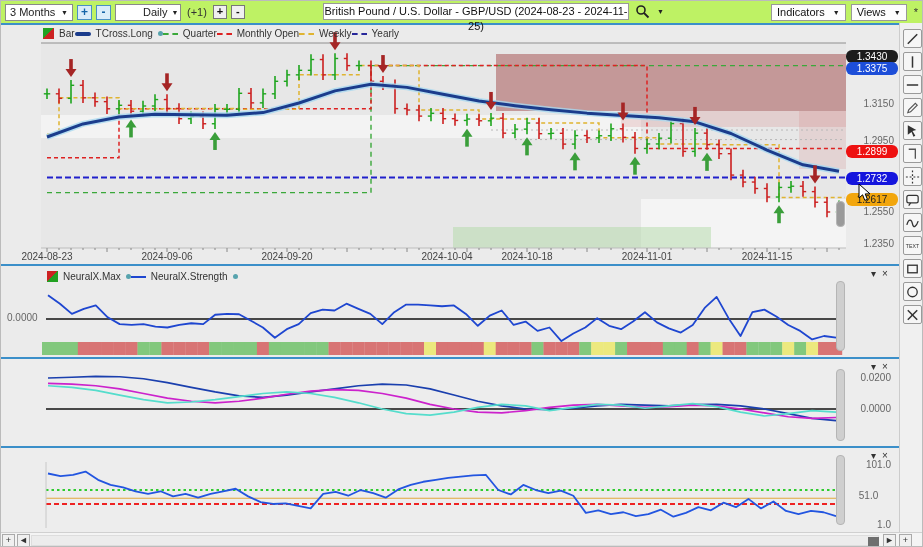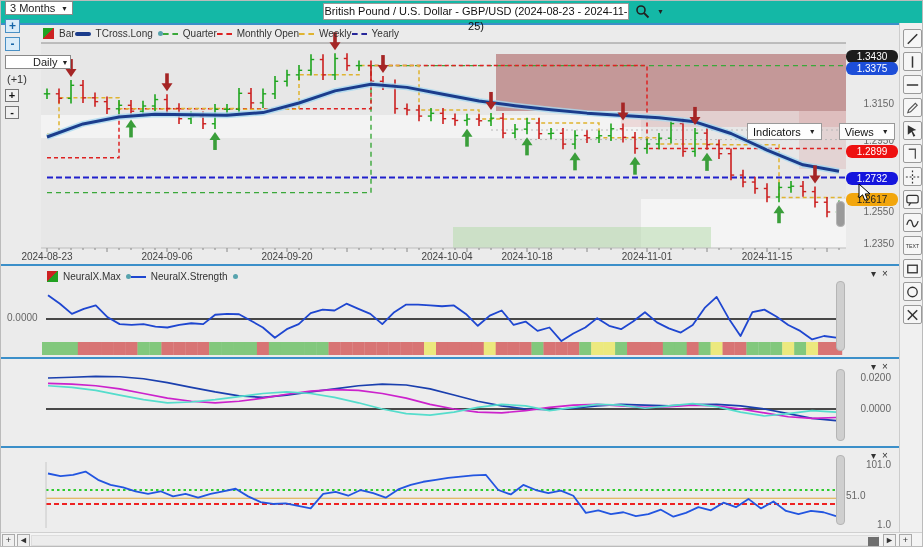--- a/index.html
+++ b/index.html
@@ -4,34 +4,34 @@
 <style>
   * { margin:0; padding:0; box-sizing:border-box; }
   html,body { background:#d8d8d8; }
   #app {
     position:relative; width:923px; height:547px; overflow:hidden;
     background:#ededed; font-family:"Liberation Sans", sans-serif; color:#222;
     border:1px solid #bbb;
   }
   
   .toolbar { position:absolute; left:0; top:0; width:923px; height:22px;
-    background:#14b8a6; display:flex; align-items:flex-start; gap:4px; padding:0 4px; z-index:5;flex-direction:column;}
+    background:#bef264; display:flex; align-items:center; gap:4px; padding:0 4px; z-index:5;}
   .select { display:flex; justify-content:space-between; align-items:center;
     height:17px; background:#fff; border:1px solid #8a8a8a; font-size:11px; padding:0 4px; cursor:default;}
   .sel-range { width:68px; } .sel-period { width:66px;padding-left:27px; }
   .caret { font-size:7px; color:#222; margin-left:4px;}
   .btn-blue { width:15px; height:15px; background:#d9ecf9; border:1px solid #4a90c4;
     color:#1565a8; font-weight:bold; font-size:12px; line-height:12px; text-align:center; }
   .btn-gray { width:14px; height:14px; background:#f0f0f0; border:1px solid #777;
     color:#111; font-size:11px; line-height:11px; text-align:center; font-weight:bold;}
   .offset { font-size:11px; color:#333; margin:0 2px; }
   .title-box { position:absolute; left:322px; top:2px; width:306px; height:17px;
     background:#fff; border:1px solid #999; font-size:11px; text-align:center; line-height:15px; color:#111;}
   .search-wrap { position:absolute; left:634px; top:3px; display:flex; align-items:center; gap:3px;}
-  .tb-right { margin-left:auto; display:flex; align-items:center; gap:17px; }
+  .tb-right { margin-left:auto; display:flex; align-items:center; gap:5px; }
   .tb-btn { height:17px; background:#fdfdfd; border:1px solid #999; font-size:11px;
     display:flex; align-items:center; gap:4px; padding:0 5px; color:#111;}
   .star { font-size:11px; color:#333; margin:0 2px;}
   
   .sep { position:absolute; left:0; width:923px; height:2px; background:#3b8fc9; z-index:4;}
   
   .panel { position:absolute; left:0; width:898px; background:#ebebeb; }
   .legend { position:absolute; display:flex; align-items:center; 
     font-size:10px; color:#333; z-index:3; }
   .lg-item { display:flex; align-items:center; gap:5px; }
@@ -677,15 +677,15 @@
     <div class="x-label" style="left: 46px; top: 250px; position: absolute;">2024-08-23</div>
     <div class="x-label" style="left: 166px; top: 250px; position: absolute;">2024-09-06</div>
     <div class="x-label" style="left: 286px; top: 250px; position: absolute;">2024-09-20</div>
     <div class="x-label" style="left: 406px; top: 250px; position: absolute; margin-left: 40px;">2024-10-04</div>
     <div class="x-label" style="left: 526px; top: 250px; position: absolute;">2024-10-18</div>
     <div class="x-label" style="left: 646px; top: 250px; position: absolute;">2024-11-01</div>
     <div class="x-label" style="left: 766px; top: 250px; position: absolute;">2024-11-15</div>
     <div class="axis-label" style="left: 845px; width: 45px; text-align: right; top: 371px; position: absolute;">0.0200</div>
     <div class="axis-label" style="left: 845px; width: 45px; text-align: right; top: 402px; position: absolute;">0.0000</div>
     <div class="axis-label" style="left: 845px; width: 45px; text-align: right; top: 458px; position: absolute;">101.0</div>
-    <div class="axis-label" style="left: 845px; width: 45px; text-align: left; top: 489px; position: absolute;">51.0</div>
+    <div class="axis-label" style="left: 845px; width: 45px; text-align: center; top: 489px; position: absolute;">51.0</div>
     <div class="axis-label" style="left: 845px; width: 45px; text-align: right; top: 518px; position: absolute;">1.0</div>
   </div>
 
 </body></html>

